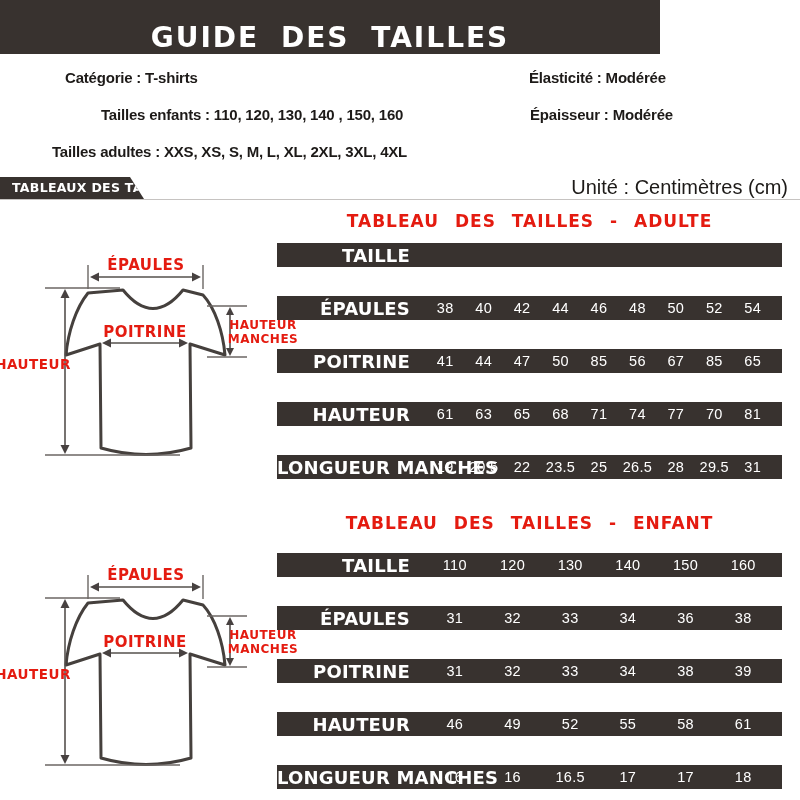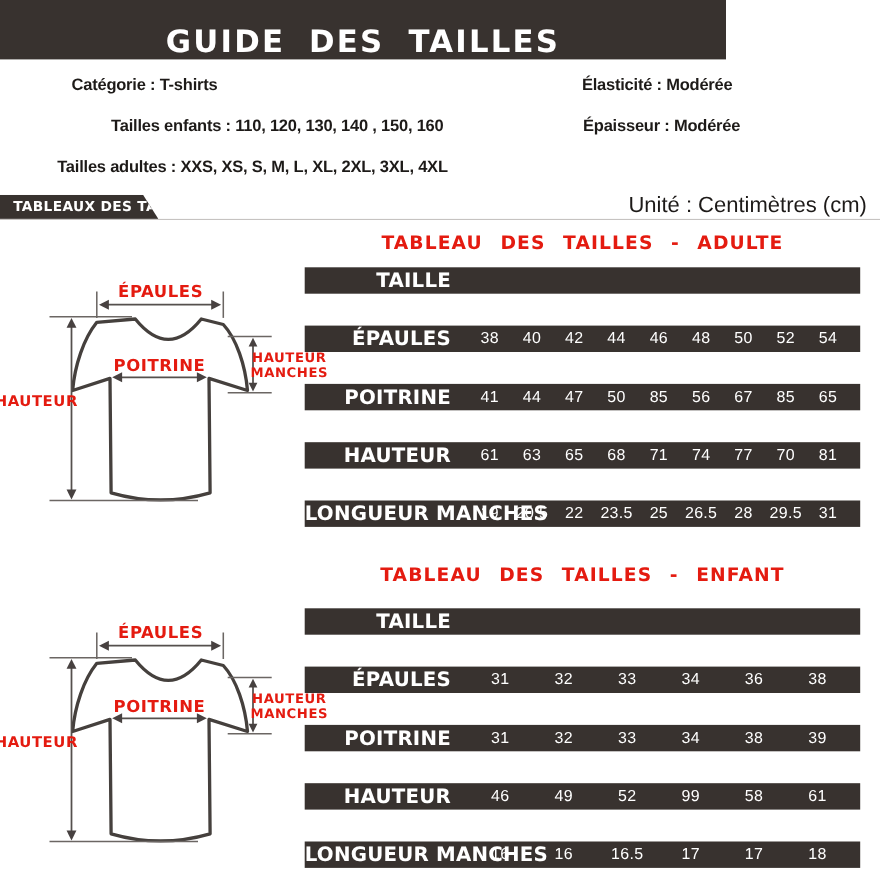--- a/index.html
+++ b/index.html
@@ -155,20 +155,28 @@
         <div class="tcell">29.5</div>
         <div class="tcell">31</div>
       </div>
     </div>
   </div>
 
 <div class="sec-title" id="kids-title">TABLEAU DES TAILLES - ENFANT</div>
 <div class="table" id="kids-table">
     <div class="trow">
       <div class="tlabel">TAILLE</div>
+      <div class="tvals">
+        <div class="tcell">110</div>
+        <div class="tcell">120</div>
+        <div class="tcell">130</div>
+        <div class="tcell">140</div>
+        <div class="tcell">150</div>
+        <div class="tcell">160</div>
+      </div>
     </div>
     <div class="trow">
       <div class="tlabel">ÉPAULES</div>
       <div class="tvals">
         <div class="tcell">31</div>
         <div class="tcell">32</div>
         <div class="tcell">33</div>
         <div class="tcell">34</div>
         <div class="tcell">36</div>
         <div class="tcell">38</div>
@@ -184,21 +192,21 @@
         <div class="tcell">38</div>
         <div class="tcell">39</div>
       </div>
     </div>
     <div class="trow">
       <div class="tlabel">HAUTEUR</div>
       <div class="tvals">
         <div class="tcell">46</div>
         <div class="tcell">49</div>
         <div class="tcell">52</div>
-        <div class="tcell">99</div>
+        <div class="tcell">55</div>
         <div class="tcell">58</div>
         <div class="tcell">61</div>
       </div>
     </div>
     <div class="trow">
       <div class="tlabel">LONGUEUR MANCHES</div>
       <div class="tvals">
         <div class="tcell">16</div>
         <div class="tcell">16</div>
         <div class="tcell">16.5</div>

